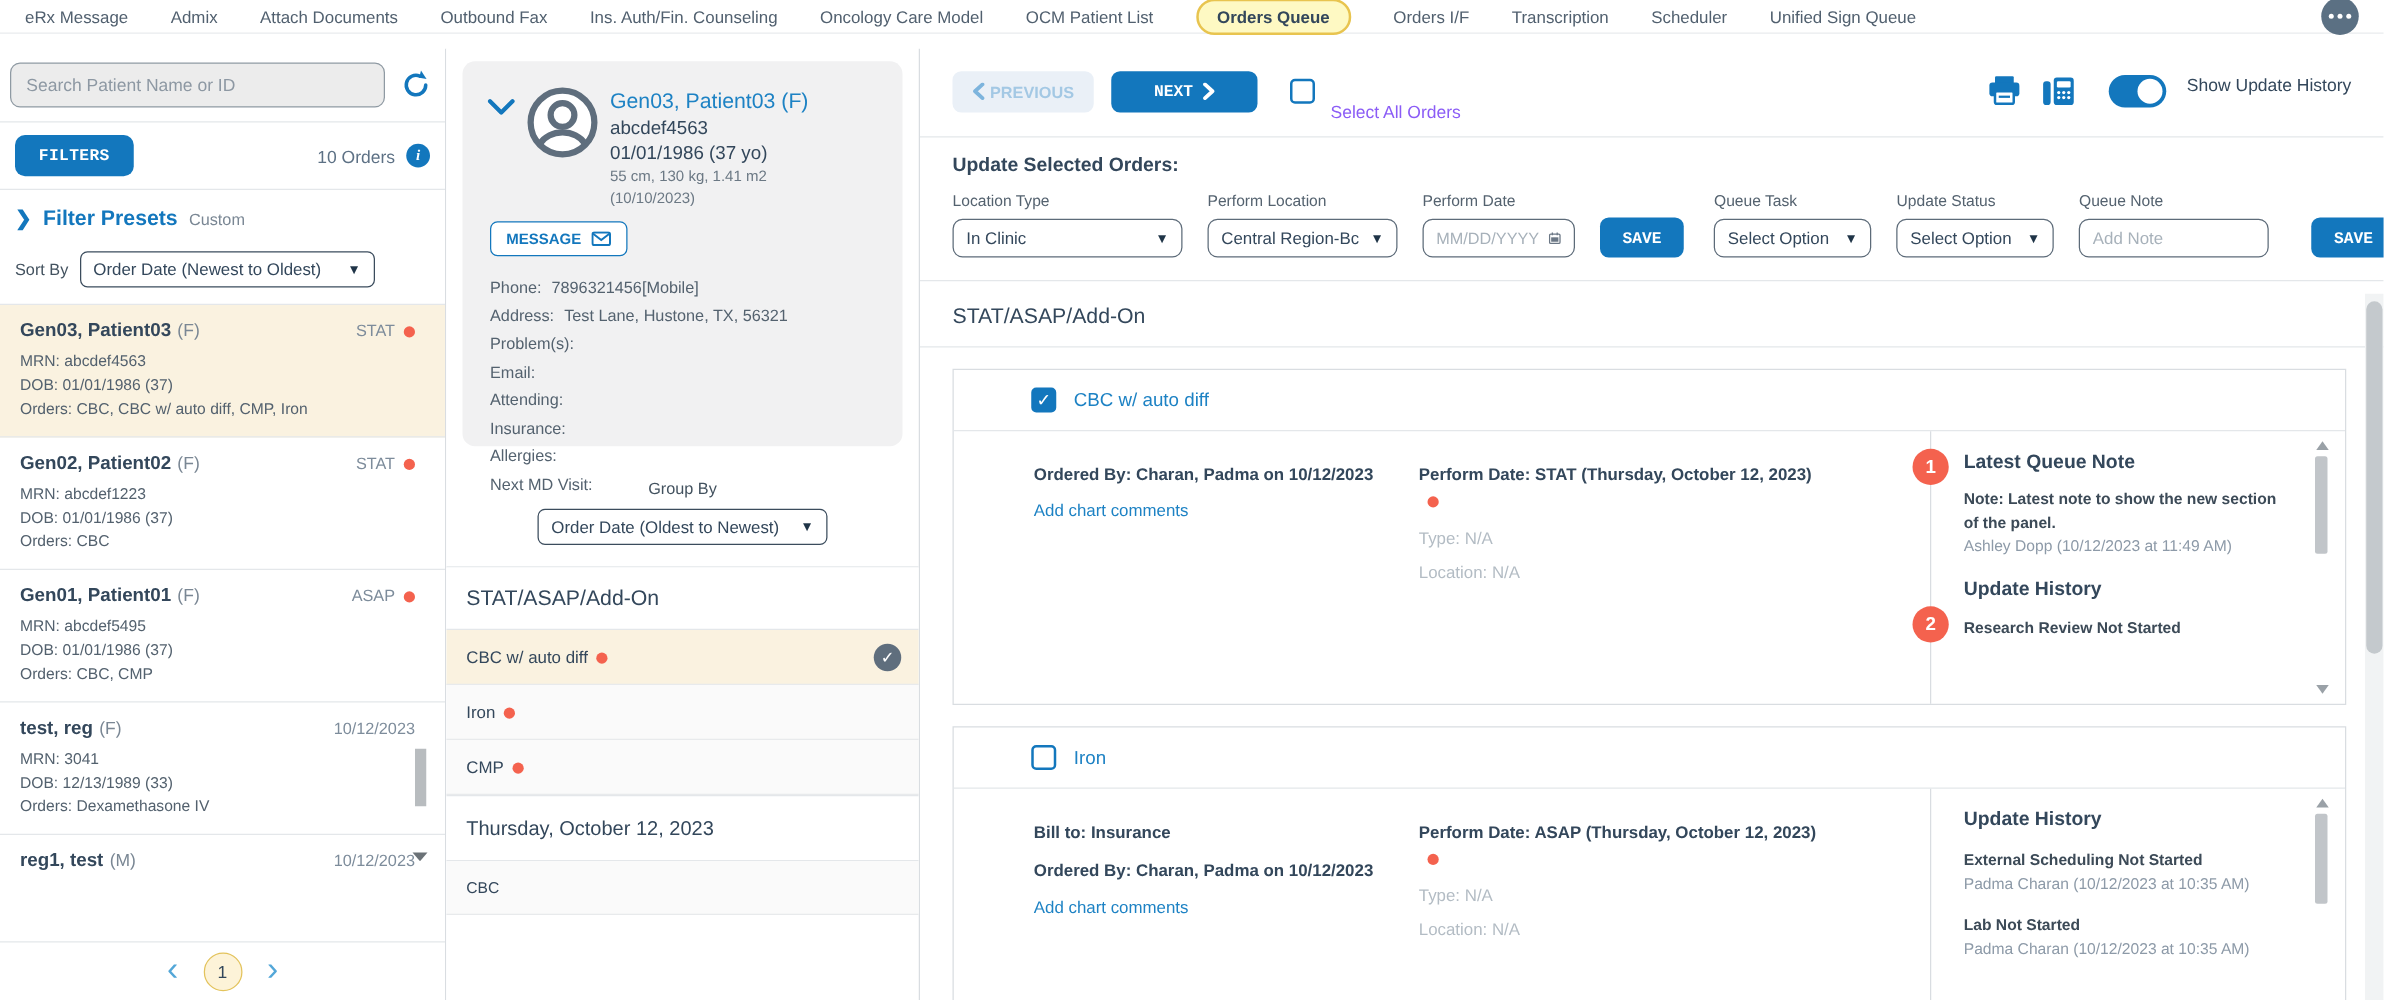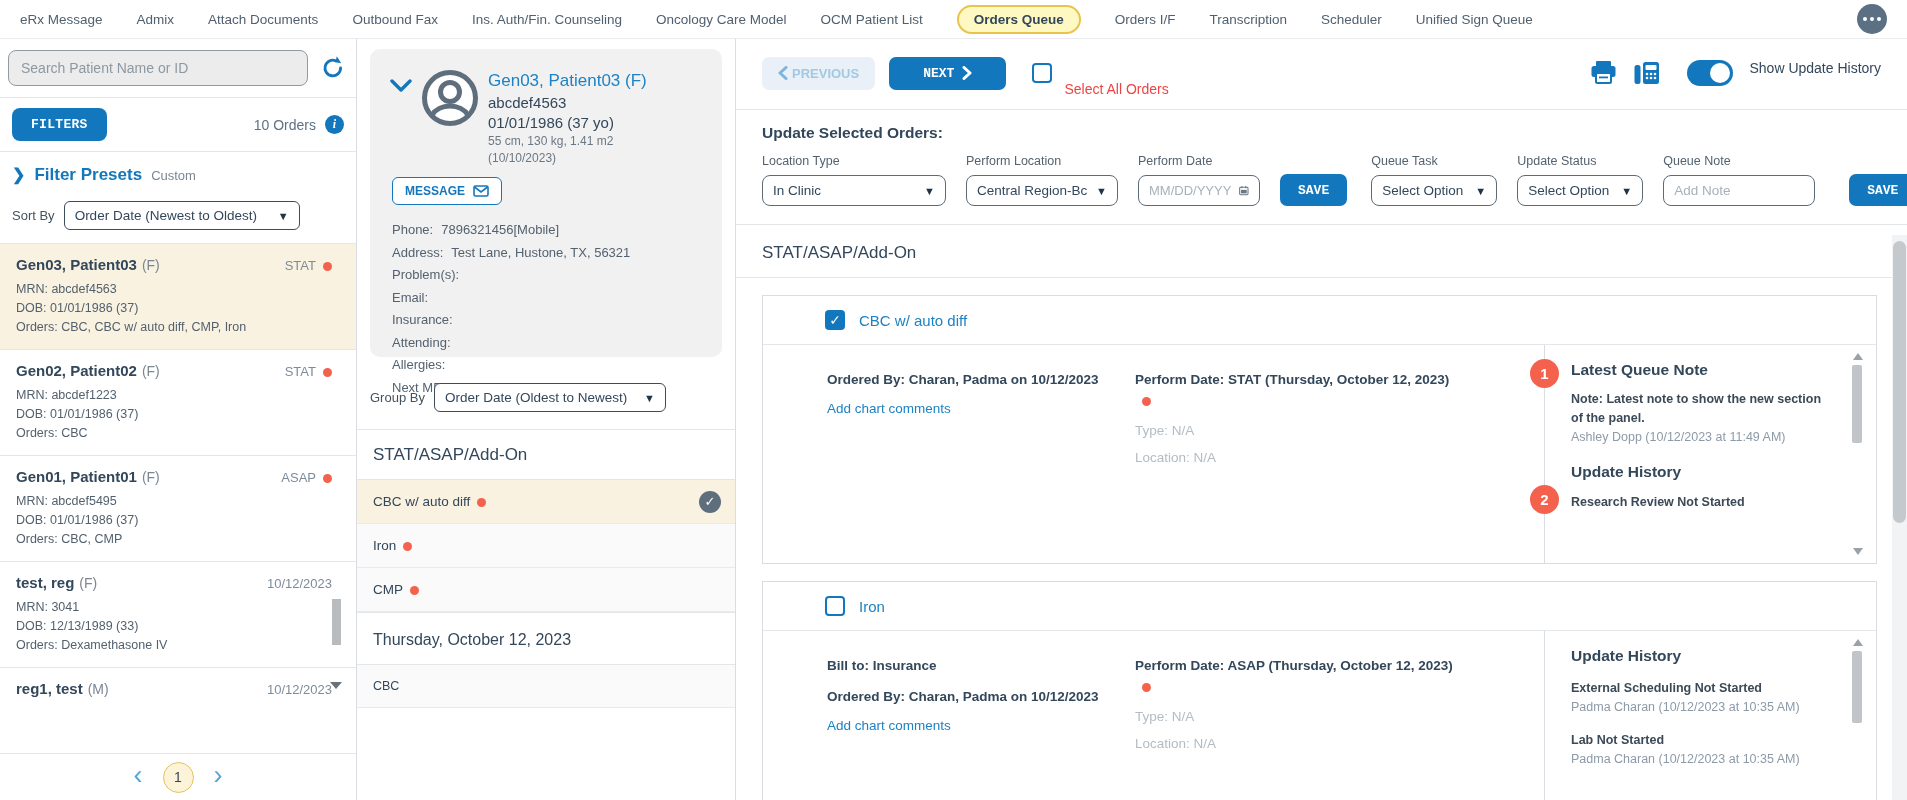--- a/index.html
+++ b/index.html
@@ -1,21 +1,21 @@
 <!DOCTYPE html>
 <html><head>
 <meta charset="utf-8">
 <style>
   * { box-sizing: border-box; margin: 0; padding: 0; }
   html,body { width:1907px; height:800px; overflow:hidden; background:#fff;
     font-family:"Liberation Sans", sans-serif; color:#33475b; }
   .canvas { position:relative; width:1907px; height:800px; overflow:hidden; }
 
   
-  .topnav { display:flex; align-items:center; gap:34px; height:39px; padding:0 20px;
+  .topnav { display:flex; align-items:center; gap:34px; height:27px; padding:0 20px;
     border-bottom:1px solid #e9ebee; background:#fff; }
   .nav-item { font-size:13.5px; color:#51606f; white-space:nowrap; cursor:pointer; }
   .nav-item.active { font-weight:bold; color:#33475b; border:2px solid #e8c44f;
     background:#fef9c3; border-radius:16px; padding:5px 15px; }
   .more-btn { margin-left:auto; width:30px; height:30px; border-radius:50%; background:#5b7083;
     display:flex; align-items:center; justify-content:center; gap:3px; cursor:pointer; }
   .more-btn i { width:4px; height:4px; border-radius:50%; background:#fff; }
 
   
   .divider { border-top:1px solid #e4e7ea; }
@@ -78,21 +78,21 @@
   .pc-info { display:flex; flex-direction:column; gap:3px; padding-top:2px; }
   .pc-name { color:#1d82c4; font-size:17px; }
   .pc-id, .pc-dob { font-size:15px; color:#33475b; }
   .pc-meas, .pc-measdate { font-size:12px; color:#6b7884; }
   .msg-btn { display:inline-flex; align-items:center; gap:8px; margin:12px 0 14px 10px;
     background:#fff; border:1px solid #1377bd; color:#1377bd; font-weight:bold; font-size:12px;
     border-radius:6px; padding:6px 12px; cursor:pointer; font-family:inherit; }
   .pc-fields { padding-left:10px; }
   .pc-field { font-size:13px; color:#54626f; line-height:22.5px; }
   .pc-field .lbl { margin-right:8px; }
-  .groupby-row { display:flex; align-items:center; gap:9px; padding:16px 13px 17px; border-bottom:1px solid #e4e7ea; }
+  .groupby-row { display:flex; align-items:center; gap:9px; padding:16px 13px 17px; border-bottom:1px solid #e4e7ea;flex-direction:column; }
   .groupby-row .selectbox { width:232px; }
   .mid-section-title { font-size:17px; color:#33475b; padding:15px 16px 14px; background:#fff;
     border-bottom:1px solid #e4e7ea; }
   .mid-item { position:relative; background:#fafafa; padding:14px 16px; border-bottom:1px solid #e8eaec;
     font-size:13.5px; color:#33475b; cursor:pointer; }
   .mid-item.selected { background:#faf2e0; }
   .check-circle { position:absolute; right:14px; top:50%; transform:translateY(-50%);
     width:22px; height:22px; border-radius:50%; background:#5f6e7d; color:#fff; font-size:13px;
     display:flex; align-items:center; justify-content:center; }
   .mid-date-title { font-size:16px; color:#33475b; padding:18px 16px 15px; background:#fff;
@@ -103,21 +103,21 @@
   .main { position:absolute; left:736px; top:39px; right:0; bottom:0; background:#fff; overflow:hidden; }
   .toolbar { display:flex; align-items:center; padding:10px 26px 12px; border-bottom:1px solid #e4e7ea; }
   .prev-btn { background:#eaf0f7; color:#a3c8e4; font-weight:bold; border:none; border-radius:7px;
     padding:9px 16px; font-size:13px; display:flex; align-items:center; gap:4px; cursor:default; font-family:inherit; }
   .next-btn { margin-left:14px; padding:9px 34px; display:flex; align-items:center; gap:8px; }
   .checkbox { width:20px; height:20px; border:2px solid #1377bd; border-radius:4px; background:#fff;
     cursor:pointer; flex:0 0 auto; }
   .checkbox.checked { background:#1377bd; color:#fff; display:flex; align-items:center;
     justify-content:center; font-size:14px; }
   .toolbar .checkbox { margin-left:26px; }
-  .toolbar-label { margin-left:12px; font-size:14px; color:#ef4444;margin-top:32px; }
+  .toolbar-label { margin-left:12px; font-size:14px; color:#8b5cf6;margin-top:32px; }
   .toolbar-right { margin-left:auto; display:flex; align-items:flex-start; gap:16px; }
   .icon-btn { cursor:pointer; display:flex; }
   .toggle { width:46px; height:26px; border-radius:13px; background:#1377bd; position:relative;
     cursor:pointer; margin-left:10px; }
   .toggle .knob { position:absolute; right:3px; top:3px; width:20px; height:20px; border-radius:50%; background:#fff; }
   .toggle-label { font-size:14px; color:#33475b; }
 
   .update-form { padding:14px 26px 18px; border-bottom:1px solid #e4e7ea; }
   .uf-title { font-size:15.5px; font-weight:600; color:#33475b; margin-bottom:12px; }
   .uf-row { display:flex; align-items:flex-end; gap:20px; }
@@ -302,22 +302,22 @@
         <svg width="16" height="12" viewBox="0 0 16 12">
           <rect x="1" y="1" width="14" height="10" rx="1.5" fill="none" stroke="#1377bd" stroke-width="1.6"></rect>
           <polyline points="1.5,2 8,7 14.5,2" fill="none" stroke="#1377bd" stroke-width="1.6"></polyline>
         </svg>
       </button>
       <div class="pc-fields">
         <div class="pc-field"><span class="lbl">Phone:</span><span>7896321456[Mobile]</span></div>
         <div class="pc-field"><span class="lbl">Address:</span><span>Test Lane, Hustone, TX, 56321</span></div>
         <div class="pc-field"><span class="lbl">Problem(s):</span><span></span></div>
         <div class="pc-field"><span class="lbl">Email:</span><span></span></div>
+        <div class="pc-field"><span class="lbl">Attending:</span><span></span></div>
         <div class="pc-field"><span class="lbl">Insurance:</span><span></span></div>
-        <div class="pc-field"><span class="lbl">Attending:</span><span></span></div>
         <div class="pc-field"><span class="lbl">Allergies:</span><span></span></div>
         <div class="pc-field"><span class="lbl">Next MD Visit:</span><span></span></div>
       </div>
     </div>
 
     <div class="groupby-row">
       <span class="sort-label">Group By</span>
       <span class="selectbox">
         <span>Order Date (Oldest to Newest)</span>
         <span class="tri">▼</span>

